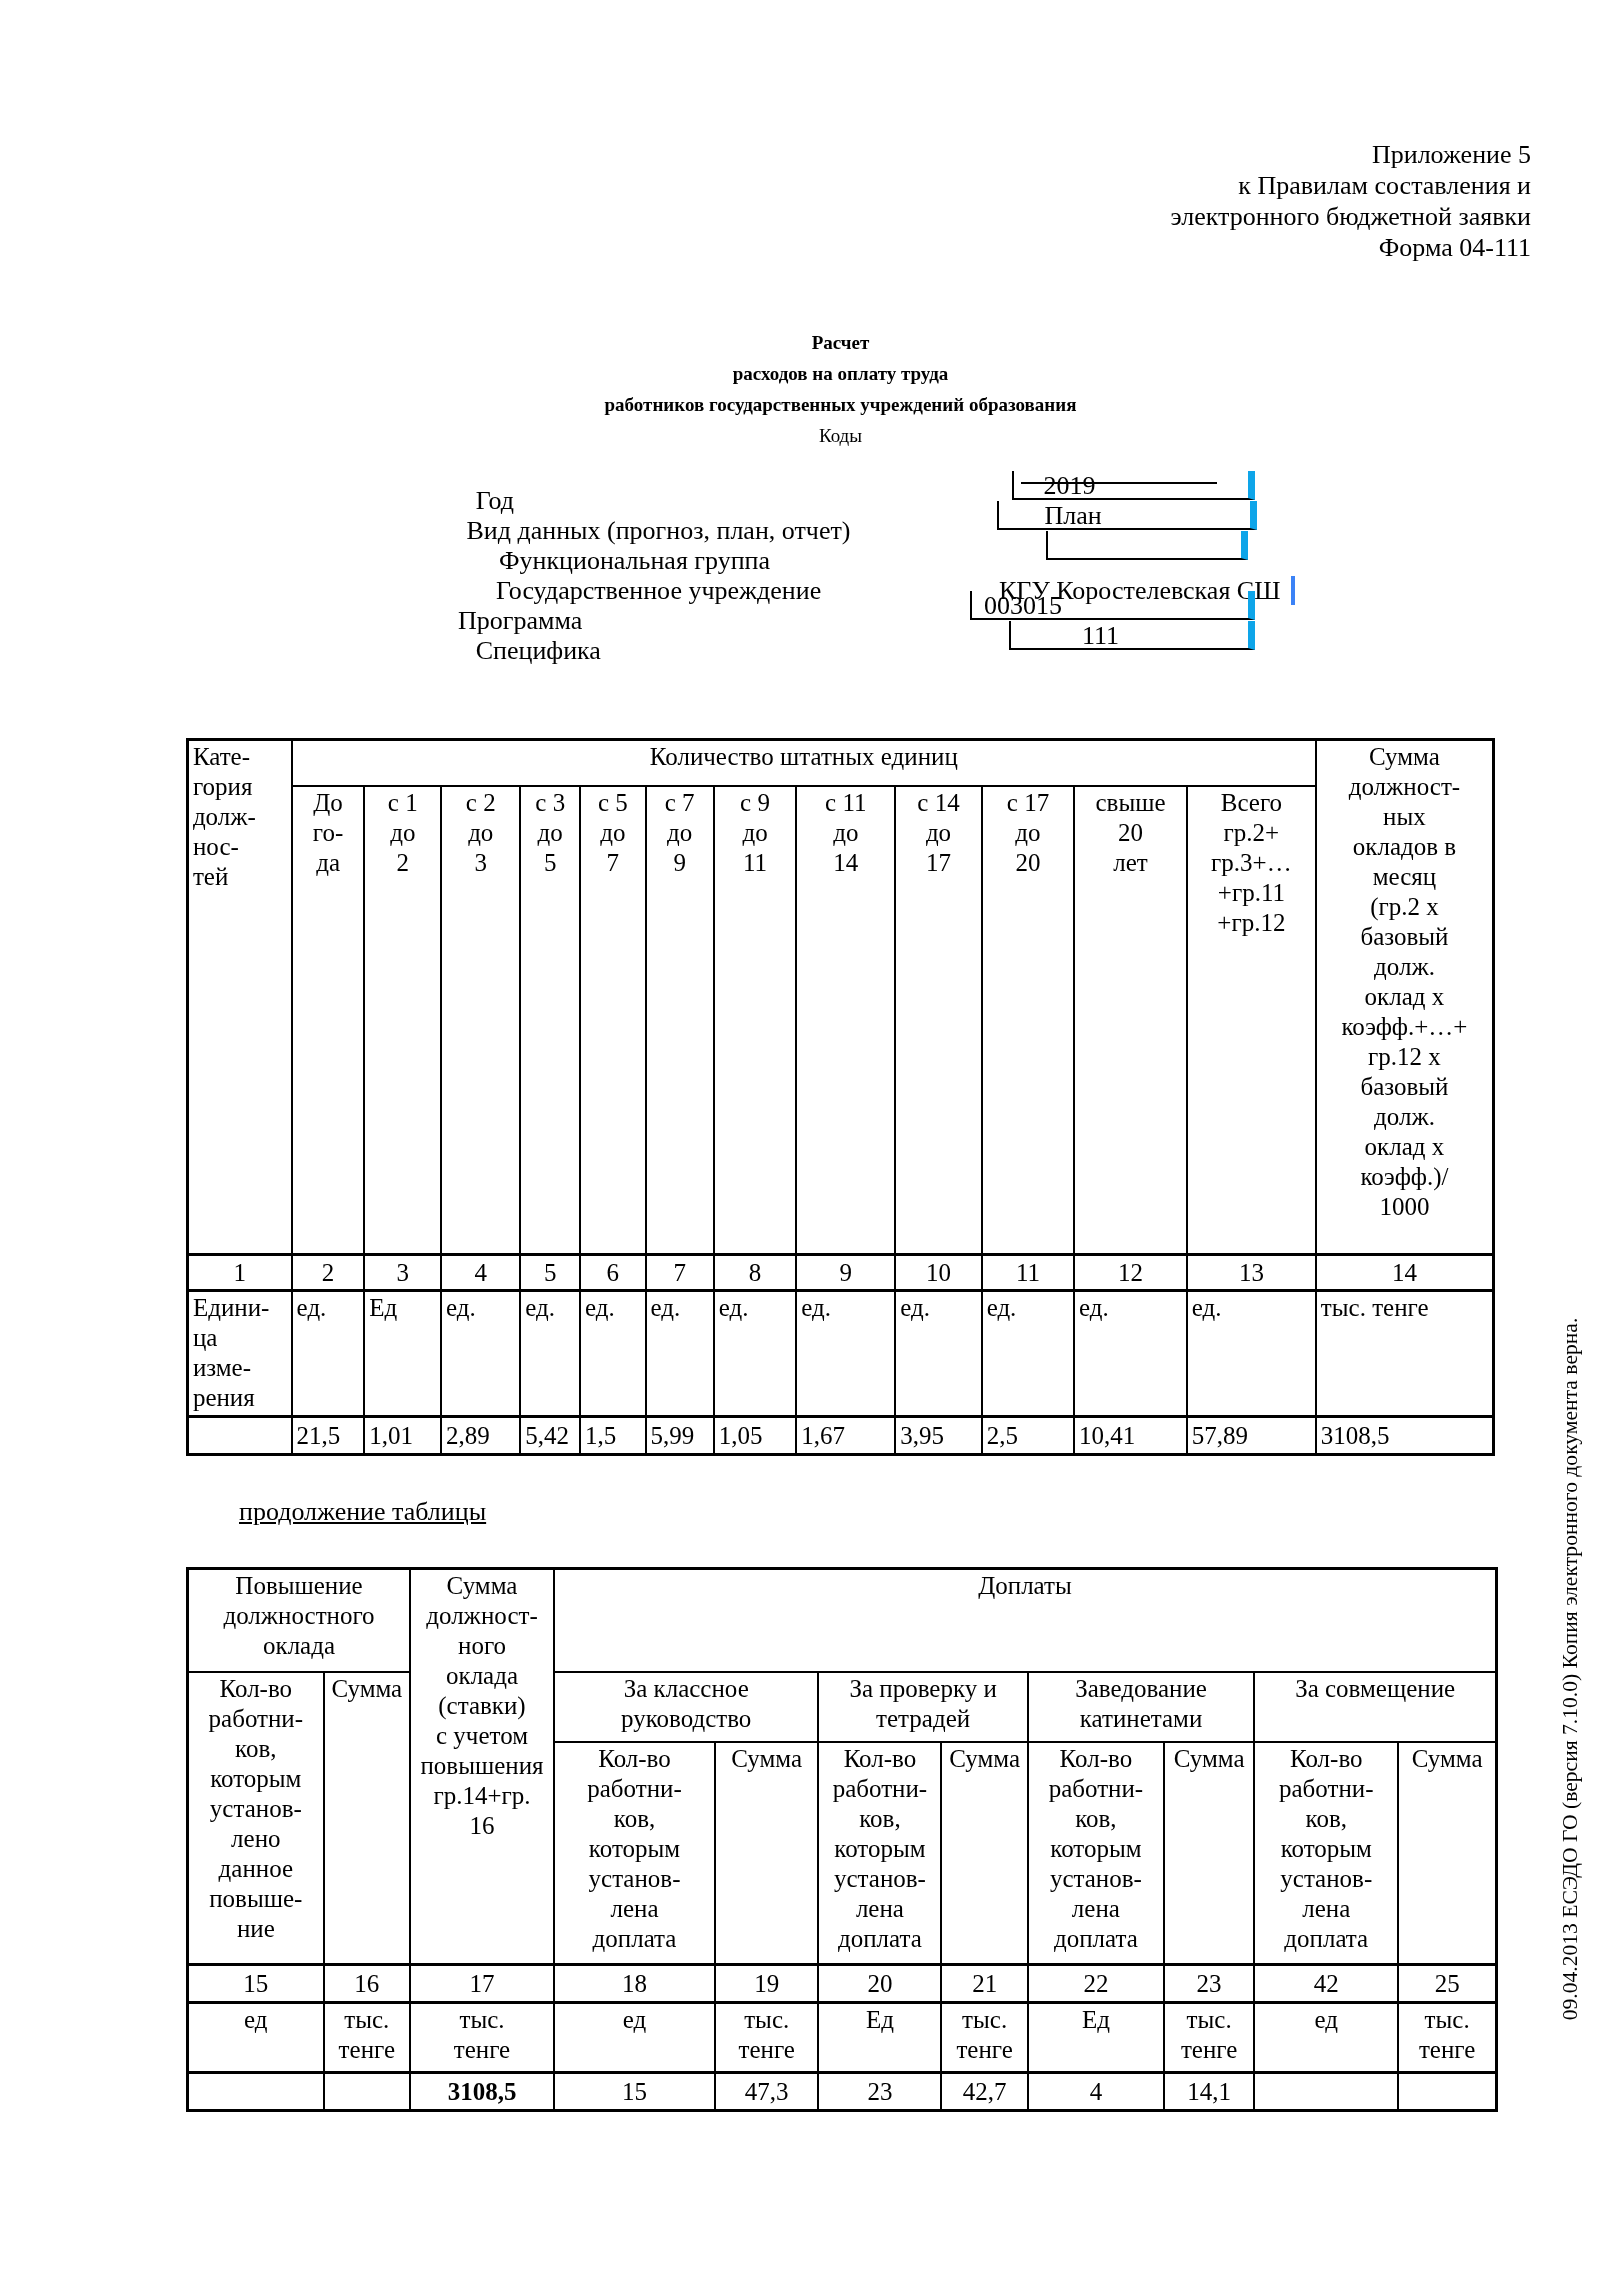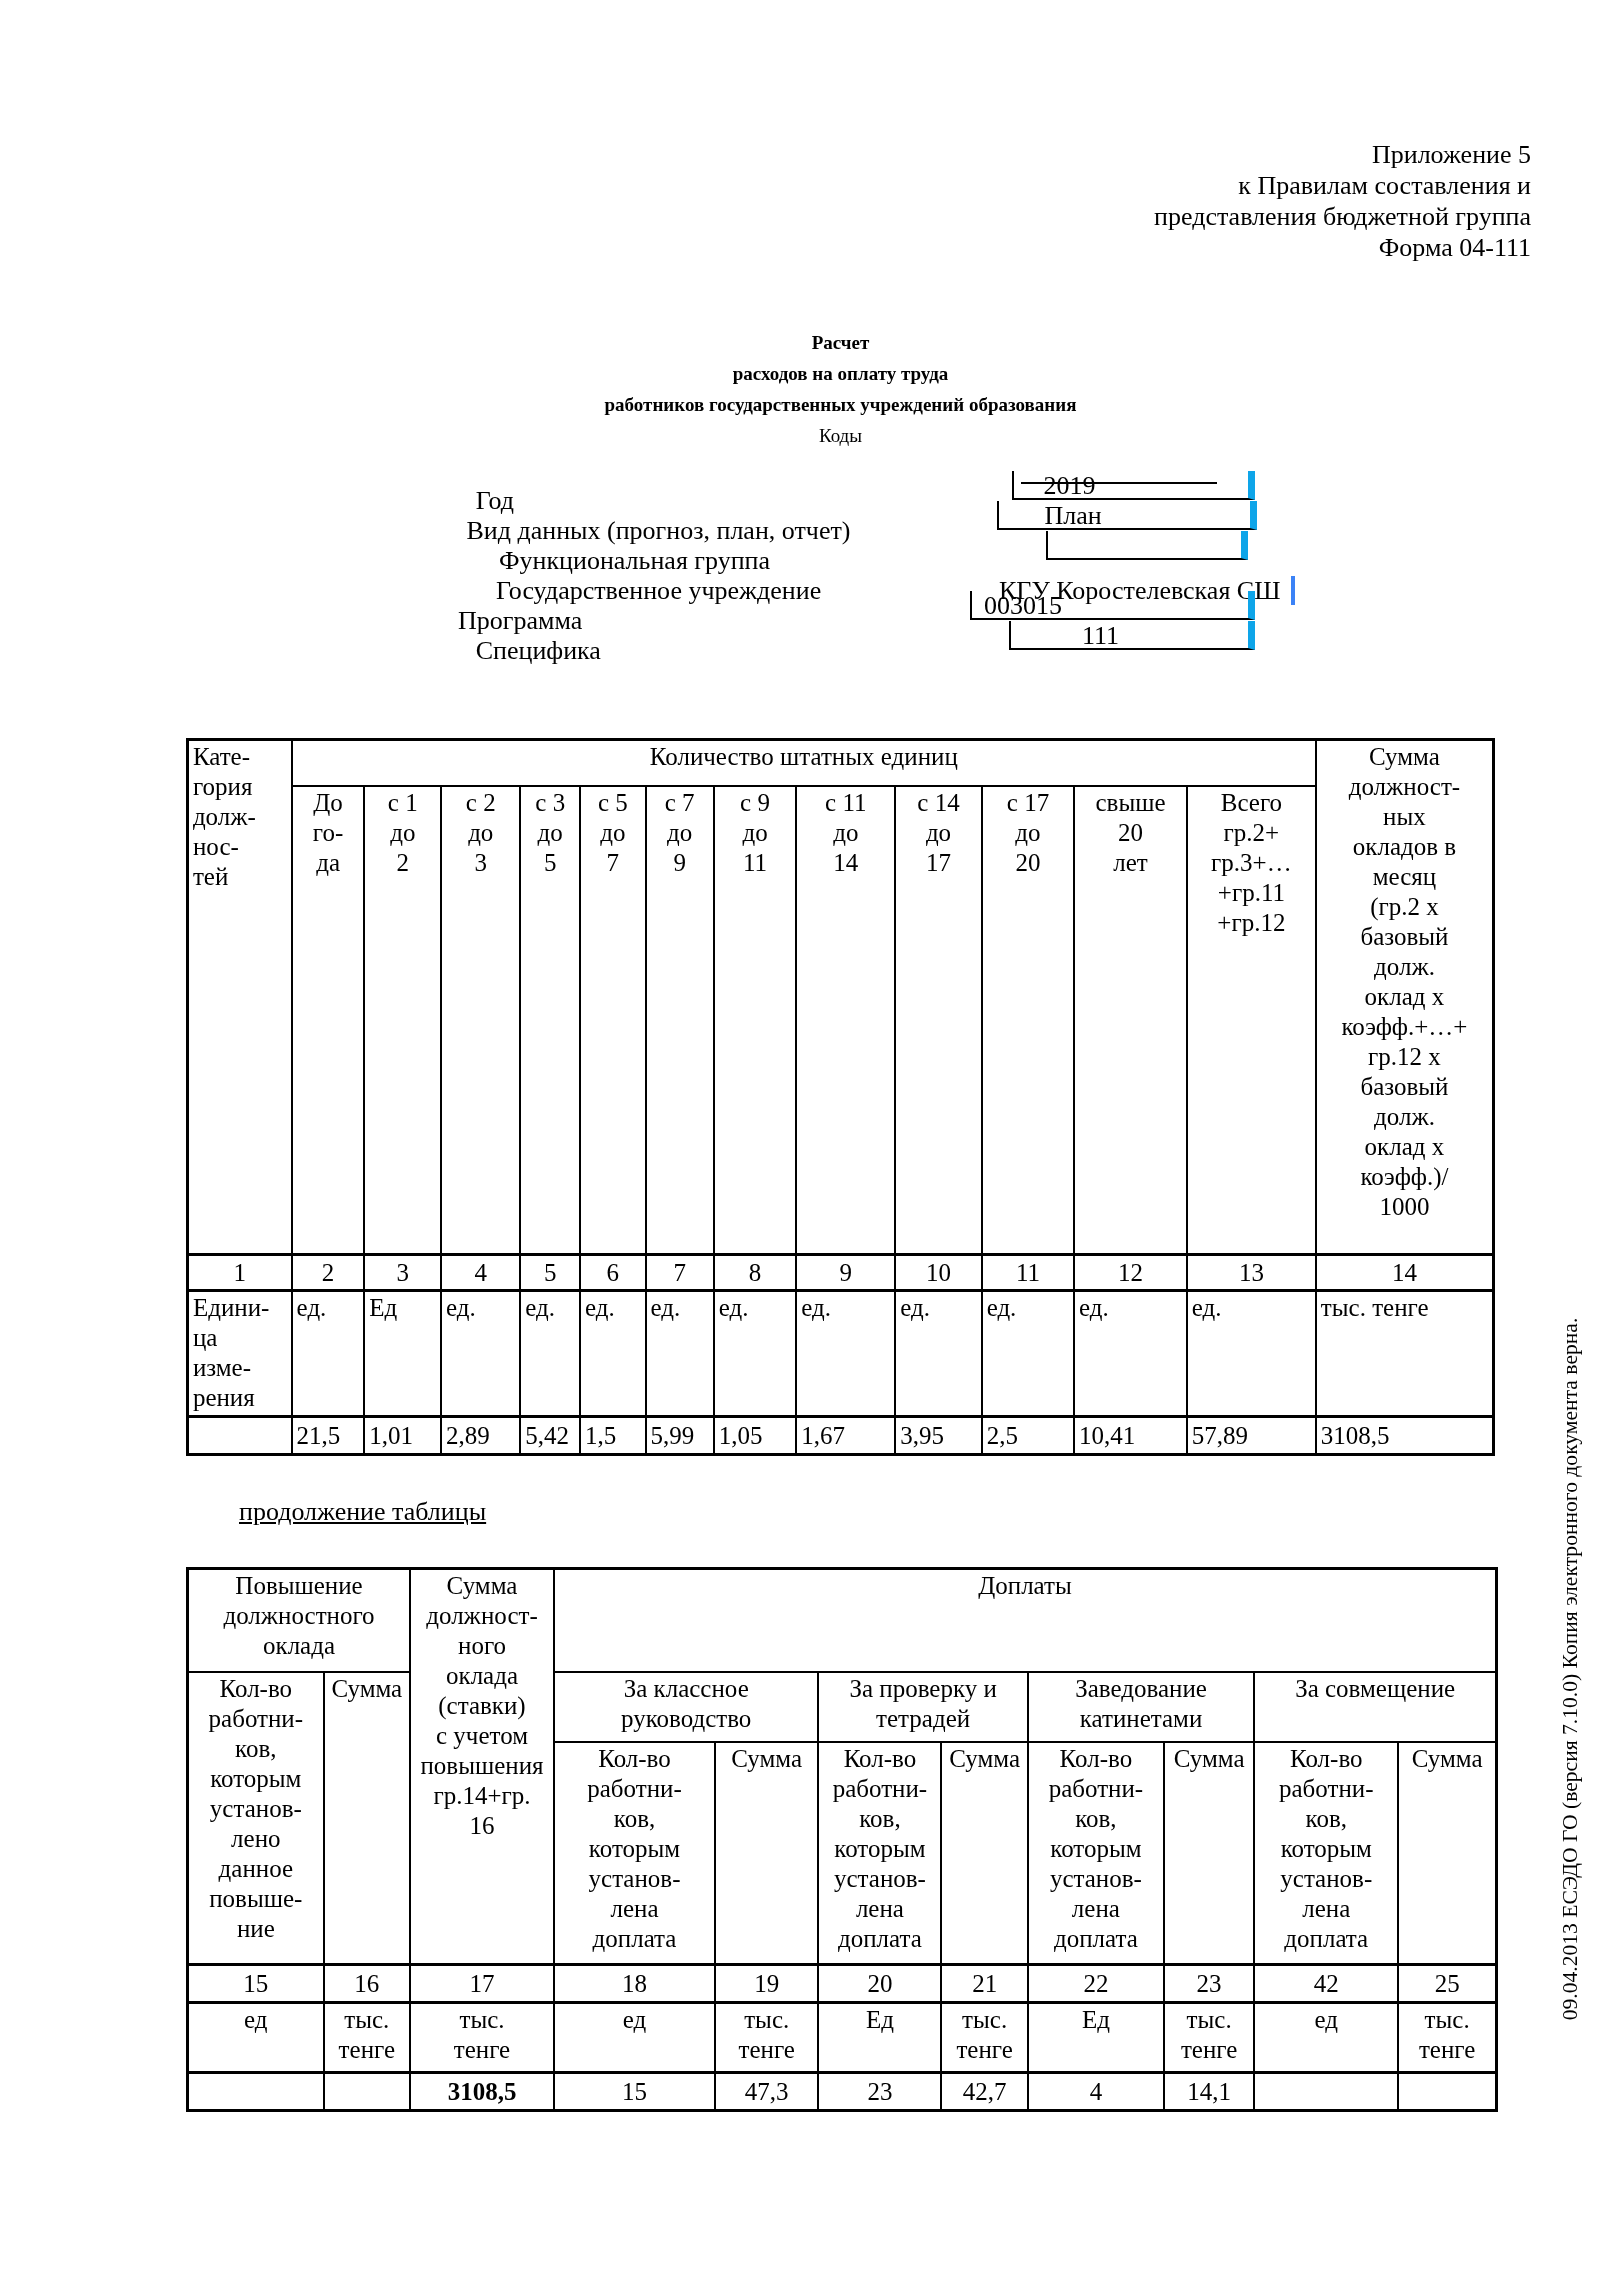--- a/index.html
+++ b/index.html
@@ -81,21 +81,21 @@
   }
 </style>
 </head>
 <body>
 
 <div class="page">
 
   <div class="corner-header">
     <div>Приложение 5</div>
     <div>к Правилам составления и</div>
-    <div>представления бюджетной группа</div>
+    <div>электронного бюджетной заявки</div>
     <div>Форма 04-111</div>
   </div>
 
   <div class="doc-title">
     <div class="bold">Расчет</div>
     <div class="bold">расходов на оплату труда</div>
     <div class="bold">работников государственных учреждений образования</div>
     <div>Коды</div>
   </div>
 

